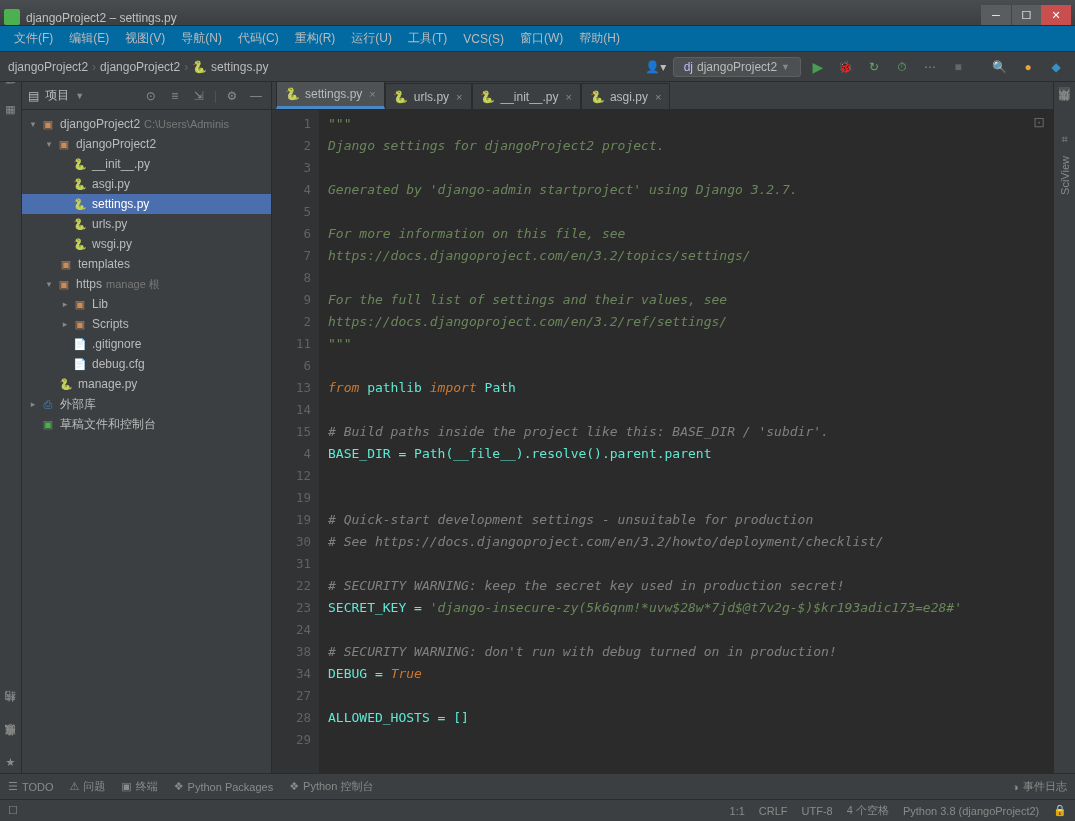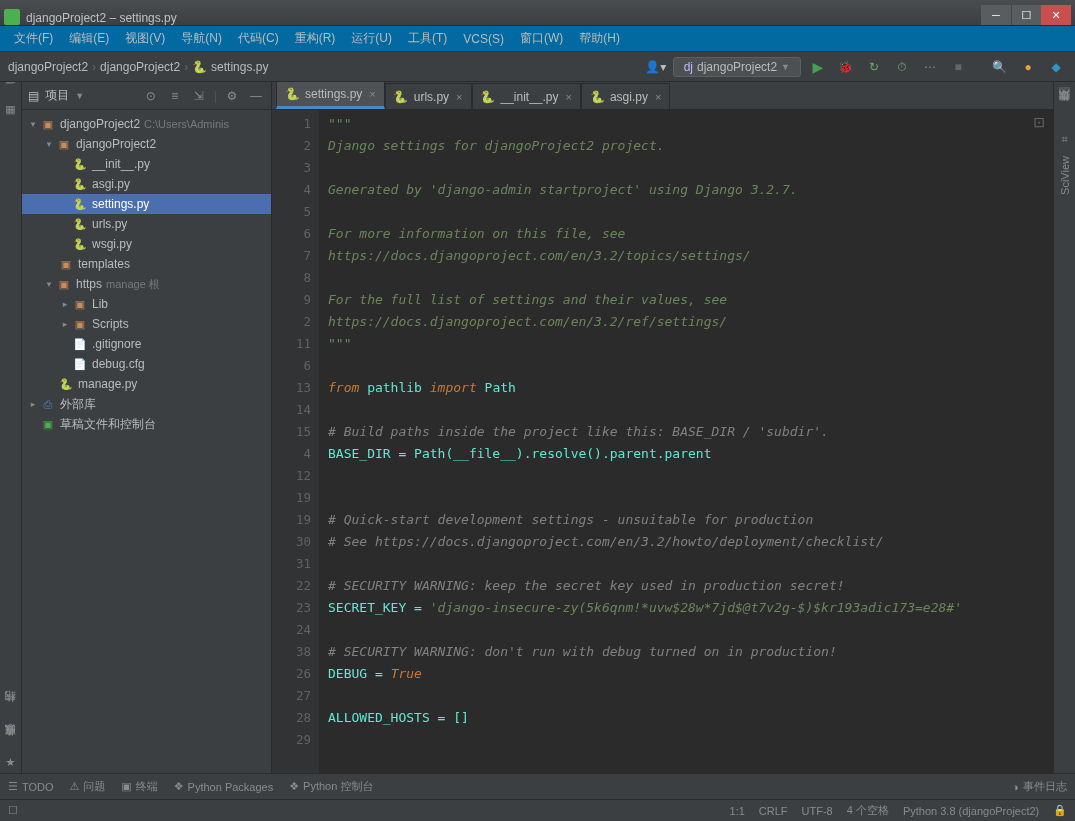--- a/index.html
+++ b/index.html
@@ -384,21 +384,21 @@
           <div>4</div>
           <div>12</div>
           <div>19</div>
           <div>19</div>
           <div>30</div>
           <div>31</div>
           <div>22</div>
           <div>23</div>
           <div>24</div>
           <div>38</div>
-          <div>26</div>
+          <div>34</div>
           <div>27</div>
           <div>28</div>
           <div>29</div>
         </div>
       <div class="code" id="code"><div class="c-str">"""</div><div class="c-str">Django settings for djangoProject2 project.</div><div class="c-str">&nbsp;</div><div class="c-str">Generated by 'django-admin startproject' using Django 3.2.7.</div><div class="c-str">&nbsp;</div><div class="c-str">For more information on this file, see</div><div class="c-str">https://docs.djangoproject.com/en/3.2/topics/settings/</div><div class="c-str">&nbsp;</div><div class="c-str">For the full list of settings and their values, see</div><div class="c-str">https://docs.djangoproject.com/en/3.2/ref/settings/</div><div class="c-str">"""</div><div>&nbsp;</div><div><span class="c-kw">from</span> <span class="c-ident">pathlib</span> <span class="c-kw">import</span> <span class="c-ident">Path</span></div><div>&nbsp;</div><div class="c-cmt"># Build paths inside the project like this: BASE_DIR / 'subdir'.</div><div><span class="c-ident">BASE_DIR = Path(__file__).resolve().parent.parent</span></div><div>&nbsp;</div><div>&nbsp;</div><div class="c-cmt"># Quick-start development settings - unsuitable for production</div><div class="c-cmt"># See https://docs.djangoproject.com/en/3.2/howto/deployment/checklist/</div><div>&nbsp;</div><div class="c-cmt"># SECURITY WARNING: keep the secret key used in production secret!</div><div><span class="c-ident">SECRET_KEY = </span><span class="c-str">'django-insecure-zy(5k6qnm!*uvw$28w*7jd$@t7v2g-$)$kr193adic173=e28#'</span></div><div>&nbsp;</div><div class="c-cmt"># SECURITY WARNING: don't run with debug turned on in production!</div><div><span class="c-ident">DEBUG = </span><span class="c-kw">True</span></div><div>&nbsp;</div><div><span class="c-ident">ALLOWED_HOSTS = []</span></div><div>&nbsp;</div></div>
       <div class="breadcrumb-editor">⊡</div>
     </div>
   </div>
 
   <div class="rightgutter">

